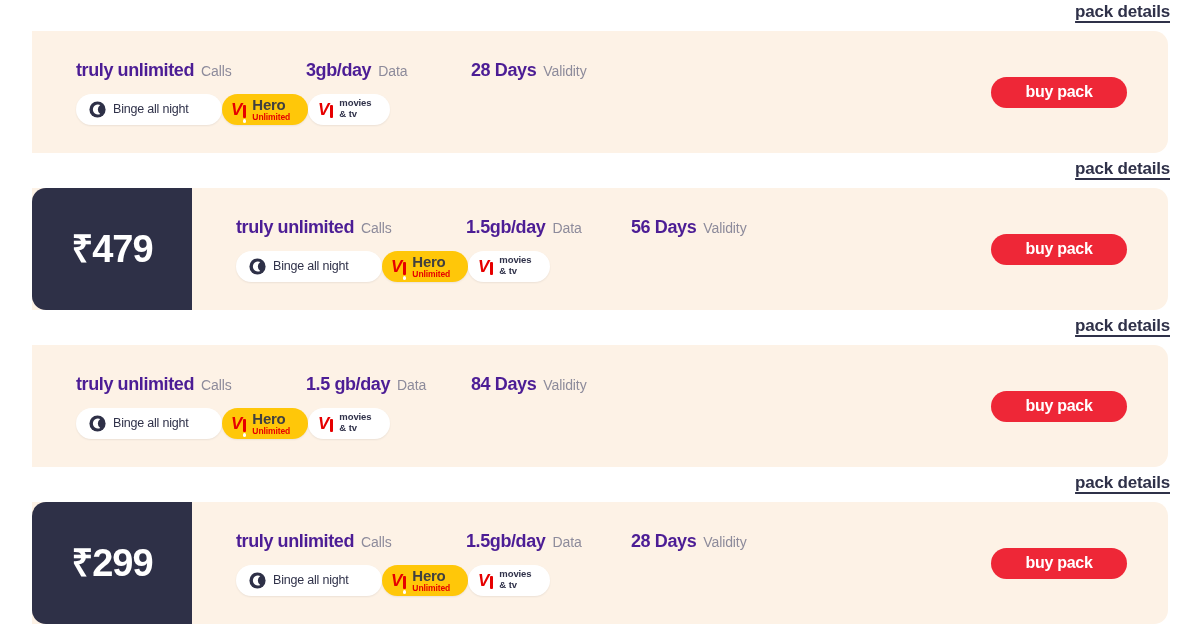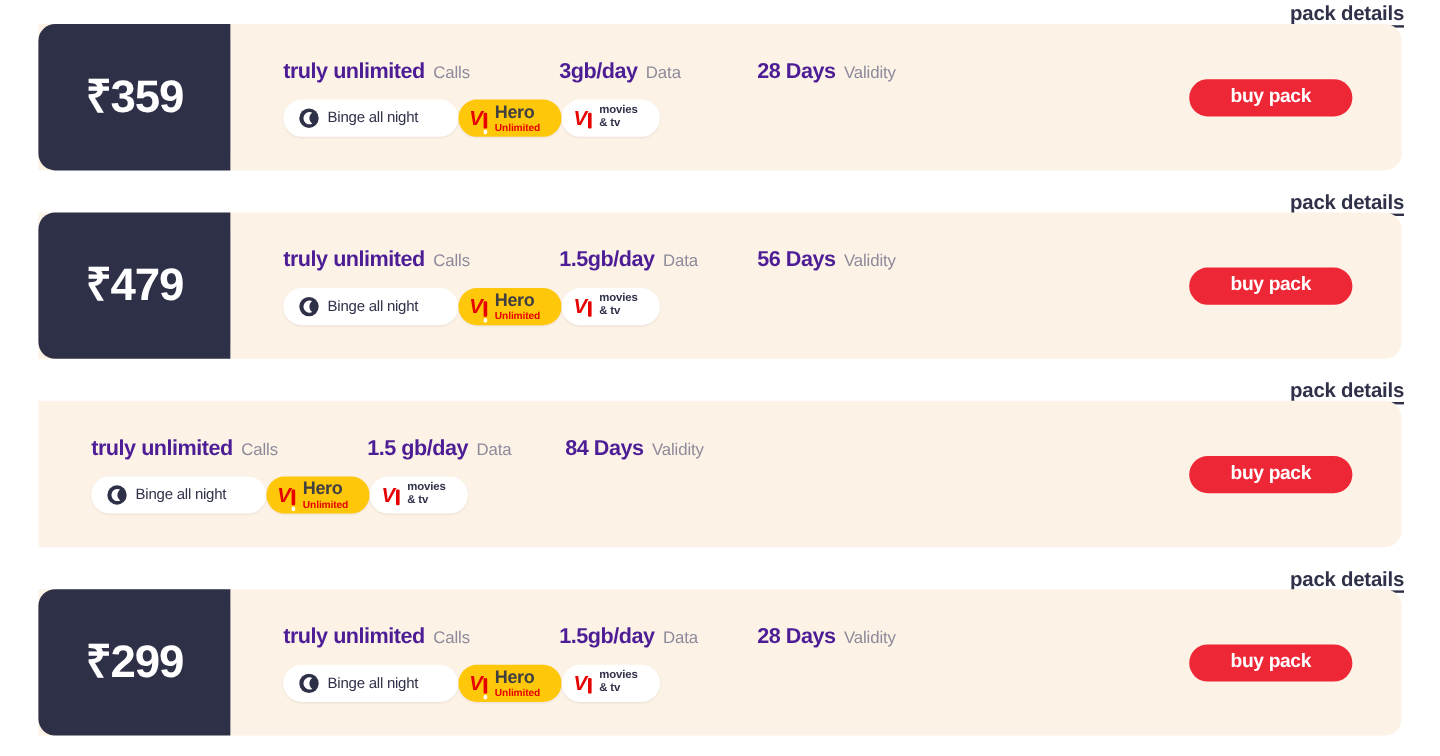--- a/index.html
+++ b/index.html
@@ -19,21 +19,21 @@
   }
 
   .plan-block {
     position: relative;
     width: 1200px;
     height: 157px;
   }
 
   
   .pack-details-row {
-    height: 20px;
+    height: 31px;
     position: relative;
   }
   .pack-details-link {
     position: absolute;
     right: 30px;
     top: 2px;
     font-size: 17px;
     font-weight: bold;
     color: #2f3149;
     text-decoration: underline;
@@ -246,23 +246,20 @@
 
 <div id="plans-list">
   <div class="plan-block">
 
     <div class="pack-details-row">
       <a class="pack-details-link">pack details</a>
     </div>
 
     <div class="plan-card">
 
-      <div class="price-pane">
-        <span class="price-text">₹359</span>
-      </div>
 
       <div class="info-pane">
 
         <div class="features-row">
           <div class="feature f-calls">
             <span class="feature-value">truly unlimited</span>
             <span class="feature-label">Calls</span>
           </div>
           <div class="feature f-data">
             <span class="feature-value">3gb/day</span>

